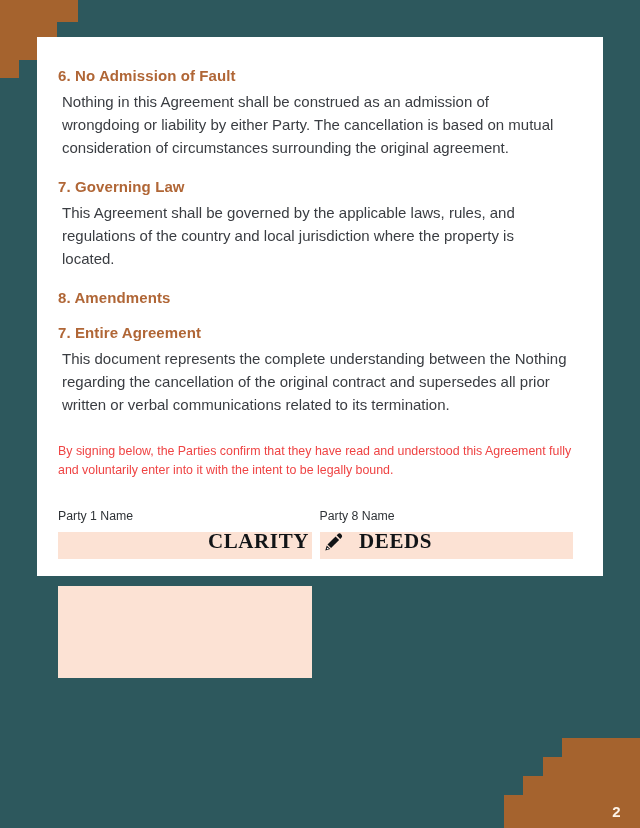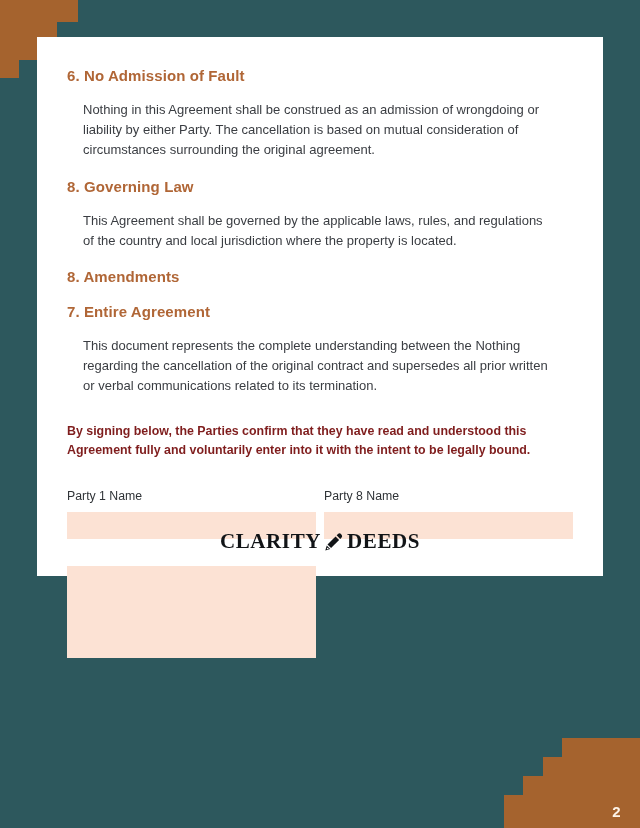--- a/index.html
+++ b/index.html
@@ -57,46 +57,45 @@
 
   
   #doc-card {
     position: absolute;
     left: 37px;
     top: 37px;
     width: 566px;
     height: 539px;
     background: #ffffff;
     box-sizing: border-box;
-    padding: 30px 30px 0 30px;
+    padding: 30px 30px 0 21px;
   }
 
   .section { margin-bottom: 18px; }
 
   .section-heading {
     color: #b06636;
     font-size: 15px;
     font-weight: bold;
     margin: 0 0 7px 0;
     letter-spacing: 0.1px;
   }
 
   .section-body {
     color: #3a3d42;
-    font-size: 13px;
+    font-size: 15px;
     line-height: 1.53;
-    margin: 16px;
+    margin: 4px;
   }
 
   #closing-statement {
-    color: #7f1d1d;
+    color: #ef4444;
     font-size: 12.4px;
     line-height: 1.53;
     margin: 26px 0 0 0;
-    font-weight: bold;
   }
 
   
   #signature-grid {
     margin-top: 29px;
     display: grid;
     grid-template-columns: 1fr 1fr;
     column-gap: 28px;
     row-gap: 0;
     gap: 8px;
@@ -116,21 +115,21 @@
 
   
   #footer-logo {
     position: absolute;
     left: 0;
     right: 0;
     bottom: 22px;
     display: flex;
     align-items: center;
     justify-content: center;
-    gap: 2px;
+    gap: 14px;
     text-align: right;
   }
   .logo-word {
     font-family: "Liberation Serif", serif;
     font-weight: bold;
     font-size: 21px;
     color: #111417;
     letter-spacing: 0.6px;
   }
   #logo-pen-icon {
@@ -160,21 +159,21 @@
 <div id="page-number">2</div>
 
 <div id="doc-card">
 
   <div class="section">
     <h2 class="section-heading">6. No Admission of Fault</h2>
     <p class="section-body">Nothing in this Agreement shall be construed as an admission of wrongdoing or liability by either Party. The cancellation is based on mutual consideration of circumstances surrounding the original agreement.</p>
   </div>
 
   <div class="section">
-    <h2 class="section-heading">8. Governing Law</h2>
+    <h2 class="section-heading">7. Governing Law</h2>
     <p class="section-body">This Agreement shall be governed by the applicable laws, rules, and regulations of the country and local jurisdiction where the property is located.</p>
   </div>
 
   <div class="section">
     <h2 class="section-heading">8. Amendments</h2>
   </div>
 
   <div class="section">
     <h2 class="section-heading">7. Entire Agreement</h2>
     <p class="section-body">This document represents the complete understanding between the Nothing regarding the cancellation of the original contract and supersedes all prior written or verbal communications related to its termination.</p>

